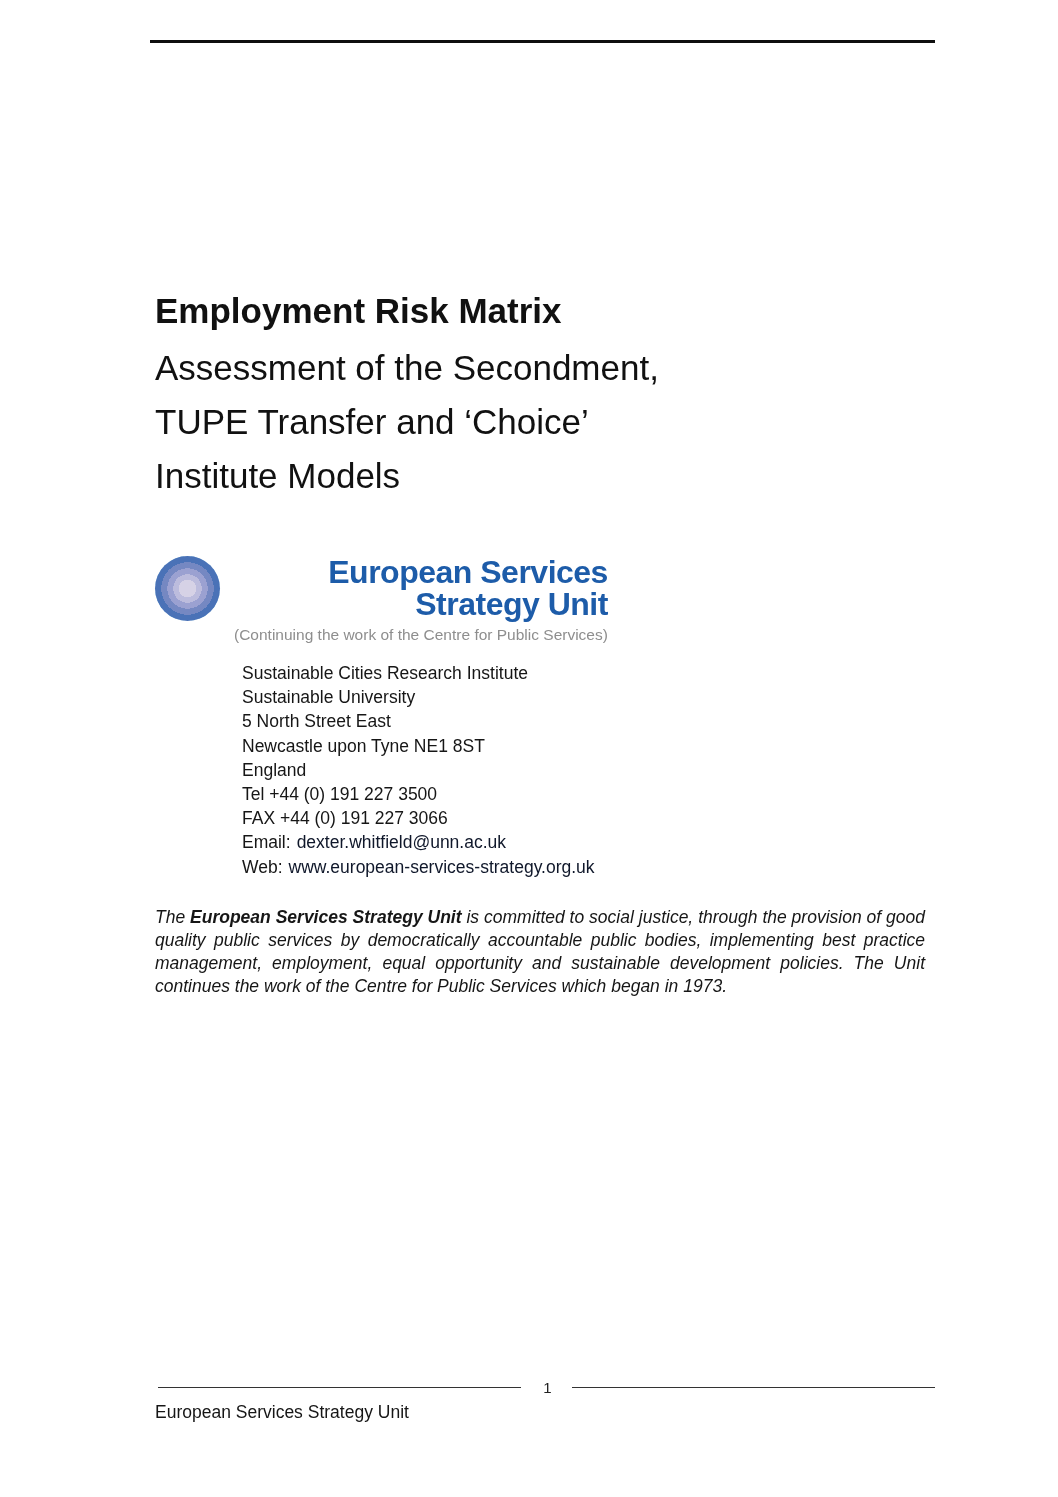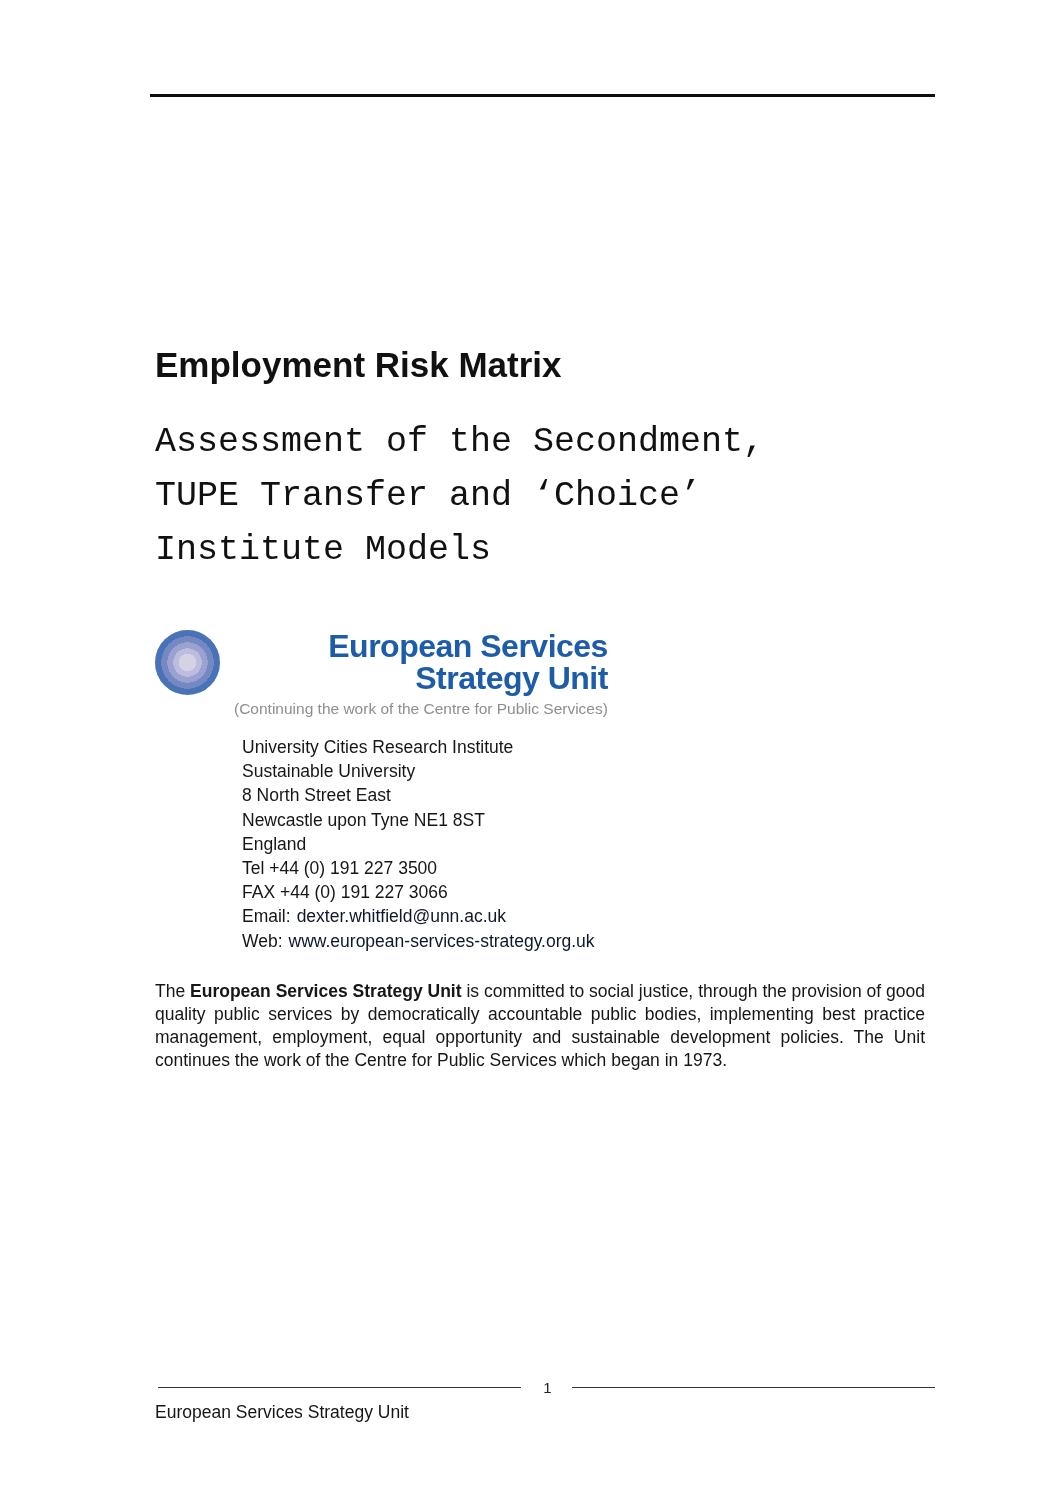--- a/index.html
+++ b/index.html
@@ -5,43 +5,42 @@
   * { box-sizing: border-box; }
   html, body { margin: 0; padding: 0; background: #ffffff; }
   .page {
     position: relative;
     width: 1058px;
     height: 1497px;
     margin: 0 auto;
     background: #ffffff;
     font-family: "Liberation Sans", sans-serif;
     color: #1c1c1c;
-    padding: 94px 123px 0 155px;
+    padding: 40px 123px 0 155px;
     overflow: hidden;
   }
   .top-rule {
     height: 3px;
     background: #0f0f0f;
     margin-left: -5px;
   }
   h1.doc-title {
     margin: 246px 0 0 0;
     font-size: 35px;
     line-height: 44px;
     font-weight: bold;
     color: #111111;
     letter-spacing: 0;
   }
   .doc-subtitle {
-    margin-top: 28px;
+    margin-top: 8px;
     font-size: 35px;
     line-height: 54px;
     font-weight: 400;
     color: #111111;
-    font-family: Liberation Mono, monospace;
   }
   .doc-date {
     margin-top: 204px;
     font-size: 21px;
     line-height: 25px;
     color: #141414;
   }
   .logo-row {
     margin-top: 53px;
     display: flex;
@@ -87,20 +86,21 @@
     color: #0f172a;
     text-decoration: none;
     cursor: pointer;
   }
   .about-para {
     margin: 27px 10px 0 0;
     font-size: 17.5px;
     line-height: 23px;
     text-align: justify;
     color: #161616;
+    font-style: italic;
   }
   .footer {
     position: absolute;
     left: 155px;
     right: 123px;
     top: 1379px;
   }
   .footer-rule-row {
     display: flex;
     align-items: center;
@@ -141,23 +141,23 @@
     <div class="logo-text">
       <div class="logo-name">
         <div>European Services</div>
         <div>Strategy Unit</div>
       </div>
       <div class="logo-tagline">(Continuing the work of the Centre for Public Services)</div>
     </div>
   </div>
 
   <div class="address-block">
-    <div class="address-line">University Cities Research Institute</div>
+    <div class="address-line">Sustainable Cities Research Institute</div>
     <div class="address-line">Sustainable University</div>
-    <div class="address-line">8 North Street East</div>
+    <div class="address-line">5 North Street East</div>
     <div class="address-line">Newcastle upon Tyne NE1 8ST</div>
     <div class="address-line">England</div>
     <div class="address-line">Tel +44 (0) 191 227 3500</div>
     <div class="address-line">FAX +44 (0) 191 227 3066</div>
     <div class="address-line">
       <span class="contact-label">Email:</span><span class="doc-link">dexter.whitfield@unn.ac.uk</span>
     </div>
     <div class="address-line">
       <span class="contact-label">Web:</span><span class="doc-link">www.european-services-strategy.org.uk</span>
     </div>

